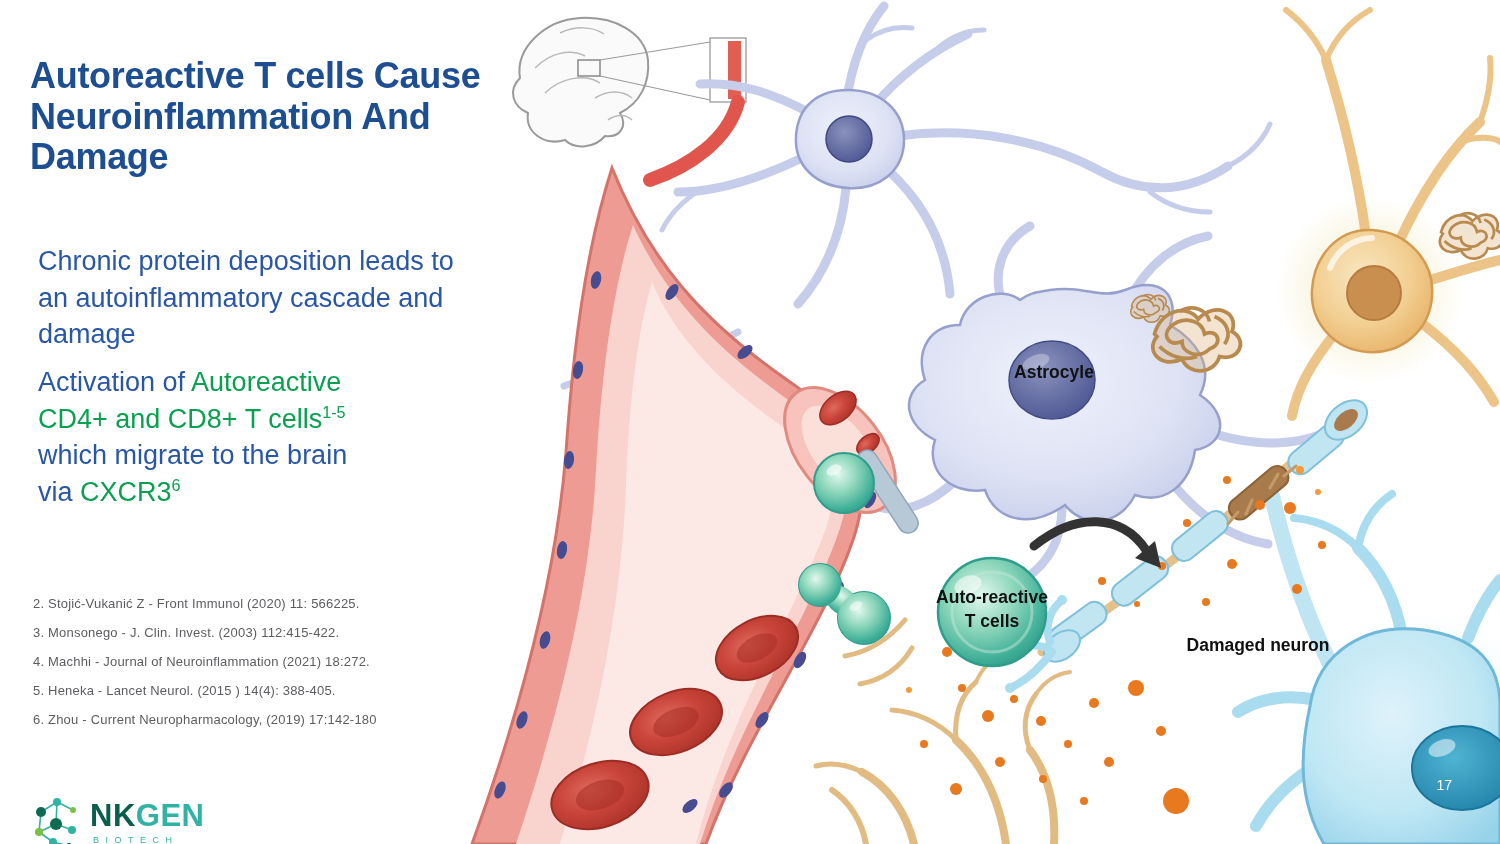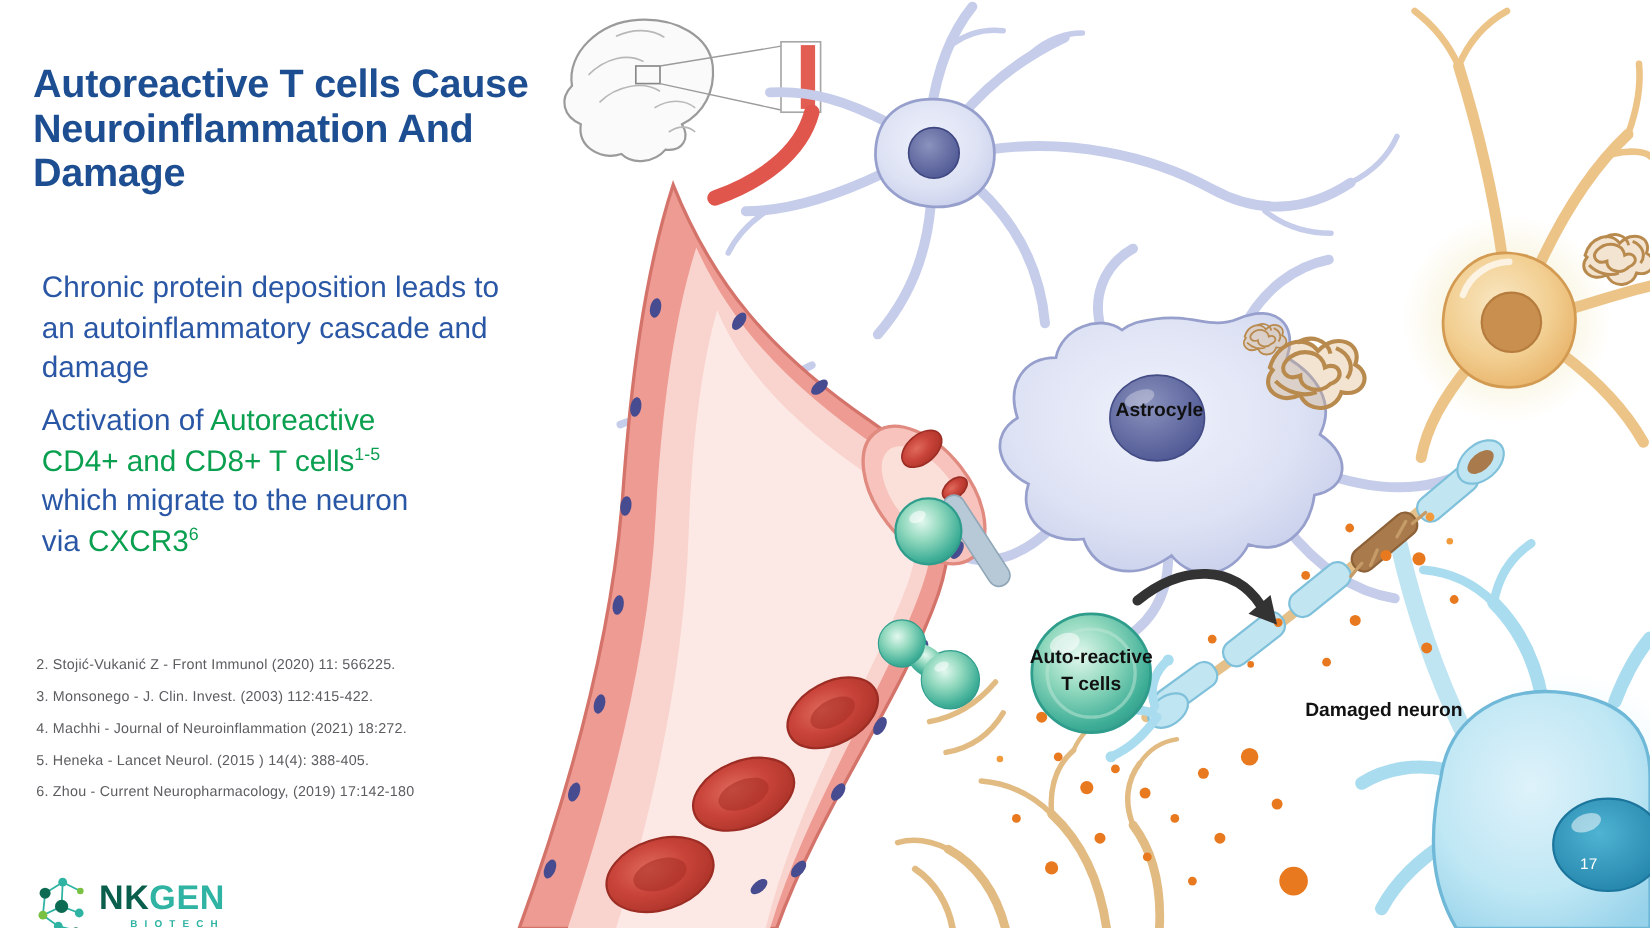--- a/index.html
+++ b/index.html
@@ -22,21 +22,21 @@
   .para sup { font-size:60%; line-height:0; }
 
   .references { position:absolute; left:33px; top:596px; color:#5c5d60; font-size:13px; letter-spacing:0.2px; }
   .references .ref-line { margin-bottom:14px; white-space:nowrap; }
 
   .logo { position:absolute; left:28px; top:792px; display:flex; align-items:center; gap:8px; }
   .logo-wordmark { display:flex; flex-direction:column; line-height:1; }
   .logo-main { font-size:31px; font-weight:700; letter-spacing:0.5px; }
   .logo-nk { color:#0a5f4c; }
   .logo-gen { color:#2fb3a3; }
-  .logo-biotech { font-size:9px; letter-spacing:6.5px; color:#2fb3a3; font-weight:700; margin-top:5px; padding-left:3px;text-align:right; }
+  .logo-biotech { font-size:9px; letter-spacing:6.5px; color:#2fb3a3; font-weight:400; margin-top:5px; padding-left:3px; }
 
   .page-number { position:absolute; right:48px; top:777px; color:#ffffff; font-size:14px; }
 
   svg text.illu-label { font-family:"Liberation Sans", sans-serif; font-size:17.5px; font-weight:600; fill:#111111; }
 </style>
 </head>
 <body>
 
 <svg class="illustration-layer" viewBox="0 0 1500 844" aria-hidden="true">
   <defs>
@@ -369,21 +369,21 @@
 
   <div class="para para-2">
     <div>
       <span>Activation of</span>
       <span class="green">Autoreactive</span>
     </div>
     <div>
       <span class="green">CD4+ and CD8+ T cells</span><sup class="green">1-5</sup>
     </div>
     <div>
-      <span>which migrate to the neuron</span>
+      <span>which migrate to the brain</span>
     </div>
     <div>
       <span>via</span>
       <span class="green">CXCR3</span><sup class="green">6</sup>
     </div>
   </div>
 
   <div class="references">
     <div class="ref-line">2. Stojić-Vukanić Z - Front Immunol (2020) 11: 566225.</div>
     <div class="ref-line">3. Monsonego - J. Clin. Invest. (2003) 112:415-422.</div>

